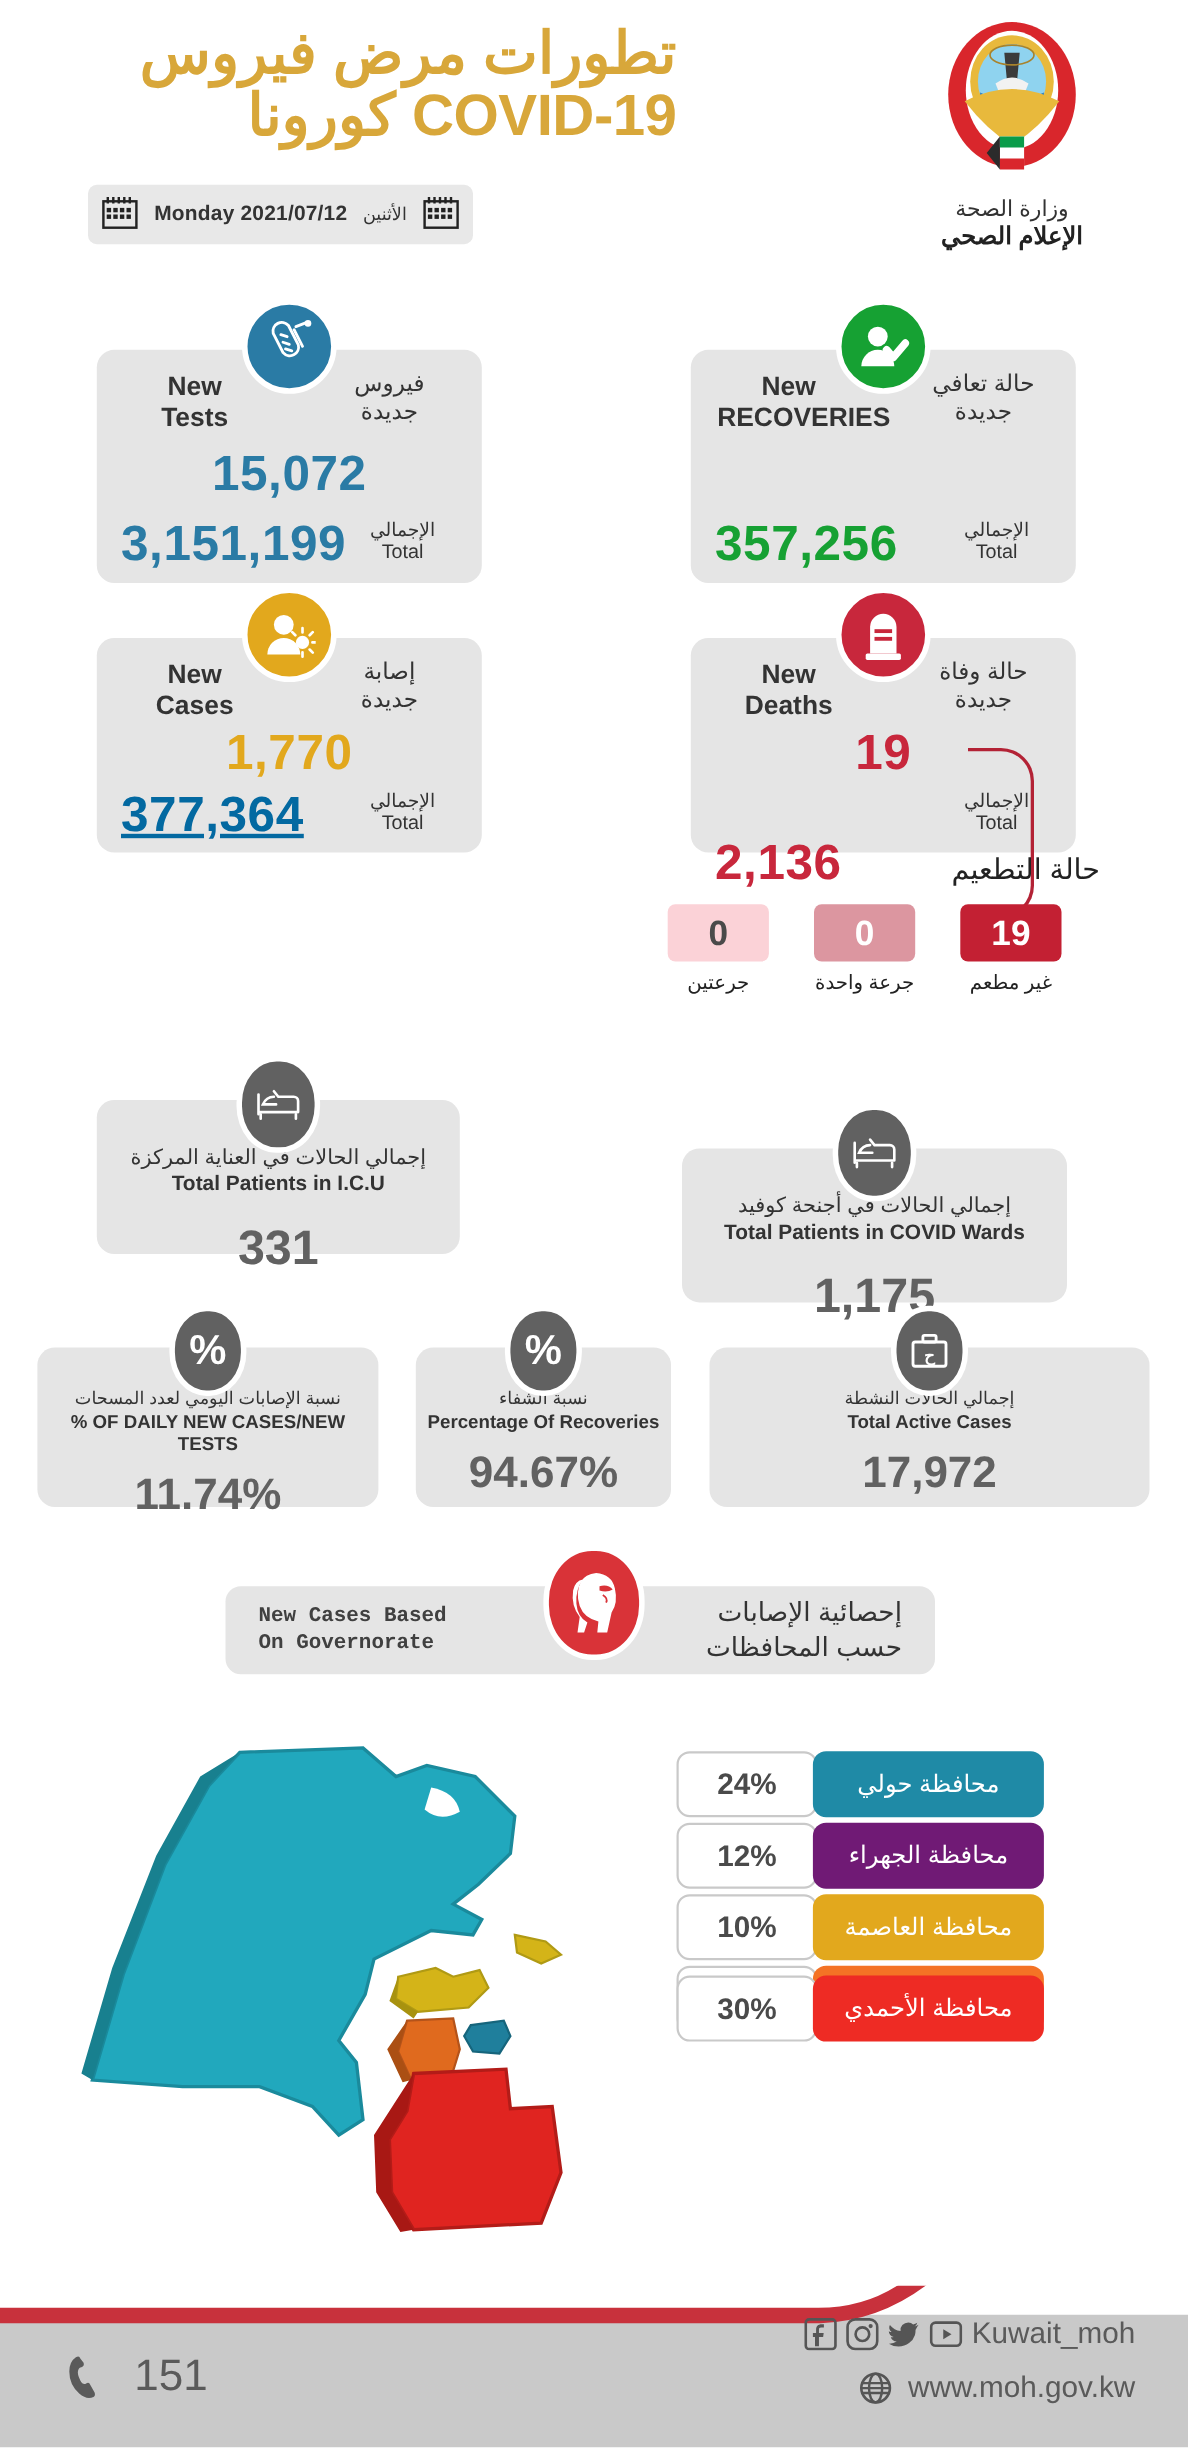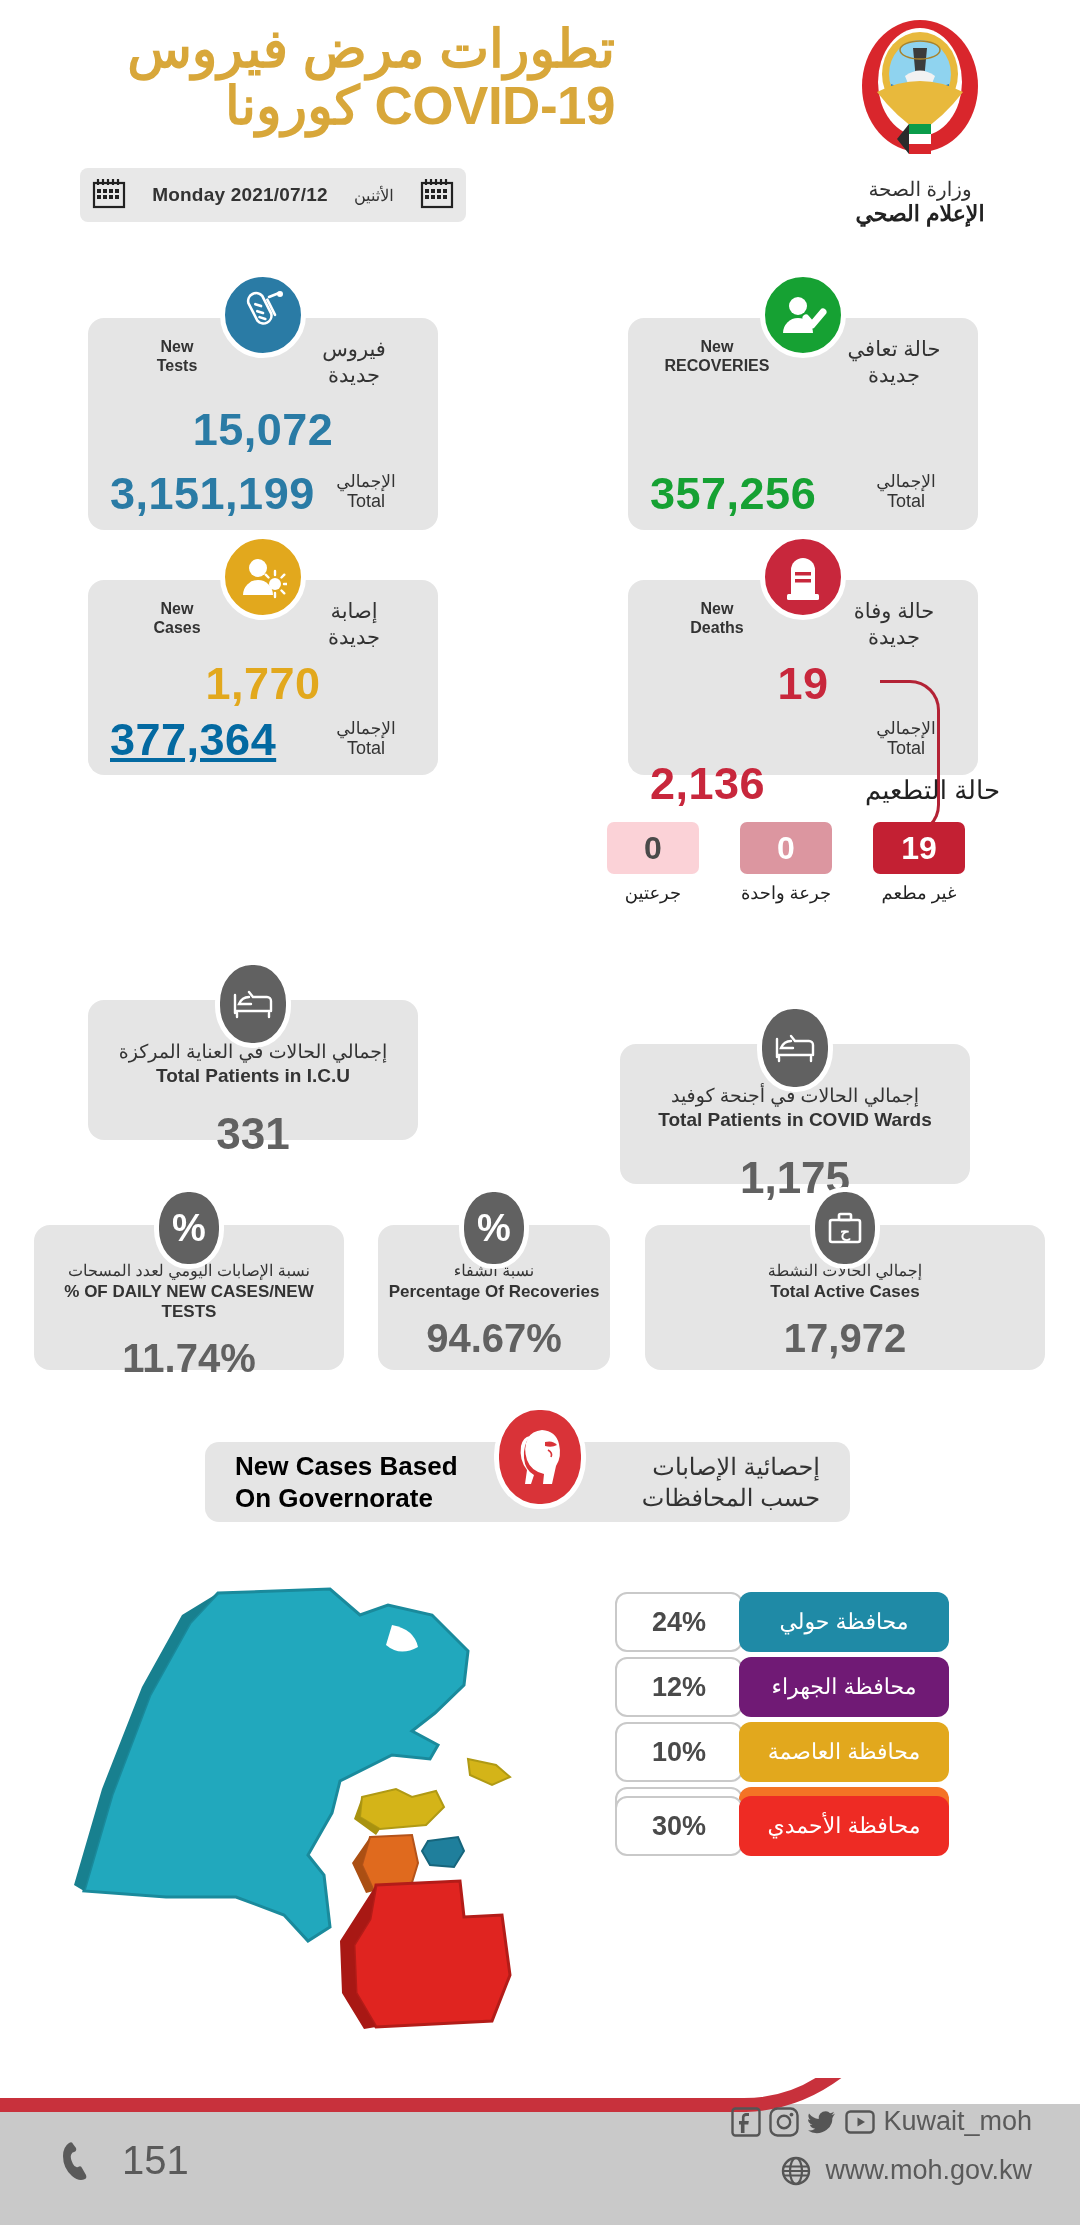--- a/index.html
+++ b/index.html
@@ -20,21 +20,21 @@
   .title-line1, .title-line2 {
     color: #d8a73a;
     font-weight: bold;
     line-height: 1.0;
     letter-spacing: -0.5px;
   }
   .title-line1 { font-size: 53px; }
   .title-line2 { font-size: 53px; margin-top: 4px; }
   .date-pill {
     position: absolute; left: 80px; top: 168px;
-    width: 386px; height: 54px;
+    width: 350px; height: 54px;
     background: #e8e8e8; border-radius: 8px;
     display: flex; align-items: center; justify-content: space-between;
     padding: 0 12px;
   }
   .cal-icon { width: 34px; height: 32px; flex: 0 0 auto; }
   .date-en {
     font-size: 19px; font-weight: bold; color: #333;
     letter-spacing: 0.2px;
   }
   .date-ar { font-size: 16px; color: #333; direction: rtl; }
@@ -56,21 +56,21 @@
   }
   .stat-card .badge {
     position: absolute; top: -46px; left: 50%;
     transform: translateX(-50%);
     width: 86px; height: 86px; border-radius: 50%;
     border: 5px solid #fff;
     display: flex; align-items: center; justify-content: center;
   }
   .stat-card .lbl-en {
     position: absolute; left: 24px; top: 20px;
-    font-size: 16px; font-weight: bold; color: #333;
+    font-size: 24px; font-weight: bold; color: #333;
     line-height: 1.18; text-align: center; width: 130px;
   }
   .stat-card .lbl-ar {
     position: absolute; right: 24px; top: 18px;
     font-size: 21px; color: #333; direction: rtl;
     line-height: 1.25; text-align: center; width: 120px;
   }
   .stat-card .v-new {
     position: absolute; left: 0; right: 0; top: 86px;
     text-align: center; font-size: 45px; font-weight: bold;
@@ -137,21 +137,21 @@
   .pct-en { font-size: 17px; color: #333; font-weight: bold; text-align: center; margin-top: 2px; }
   .pct-val { font-size: 40px; font-weight: bold; color: #616161; text-align: center; margin-top: 14px; }
 
   
   .gov-header {
     position: absolute; left: 205px; top: 1442px;
     width: 645px; height: 80px; background: #e5e5e5; border-radius: 14px;
     display: flex; align-items: center; justify-content: space-between;
     padding: 0 30px;
   }
-  .gov-en { font-size: 26px; font-weight: bold; color: #000000; line-height: 1.25; }
+  .gov-en { font-size: 19px; font-weight: bold; color: #404040; line-height: 1.25; font-family: Liberation Mono, monospace; }
   .gov-ar { font-size: 24px; color: #333; direction: rtl; line-height: 1.3; text-align: right; }
   .gov-icon {
     position: absolute; left: 50%; top: 1405px; transform: translateX(-50%);
     width: 92px; height: 104px; border-radius: 48%;
     background: #d93338; border: 5px solid #fff;
     display: flex; align-items: center; justify-content: center;
   }
 
   
   .gov-bar {

